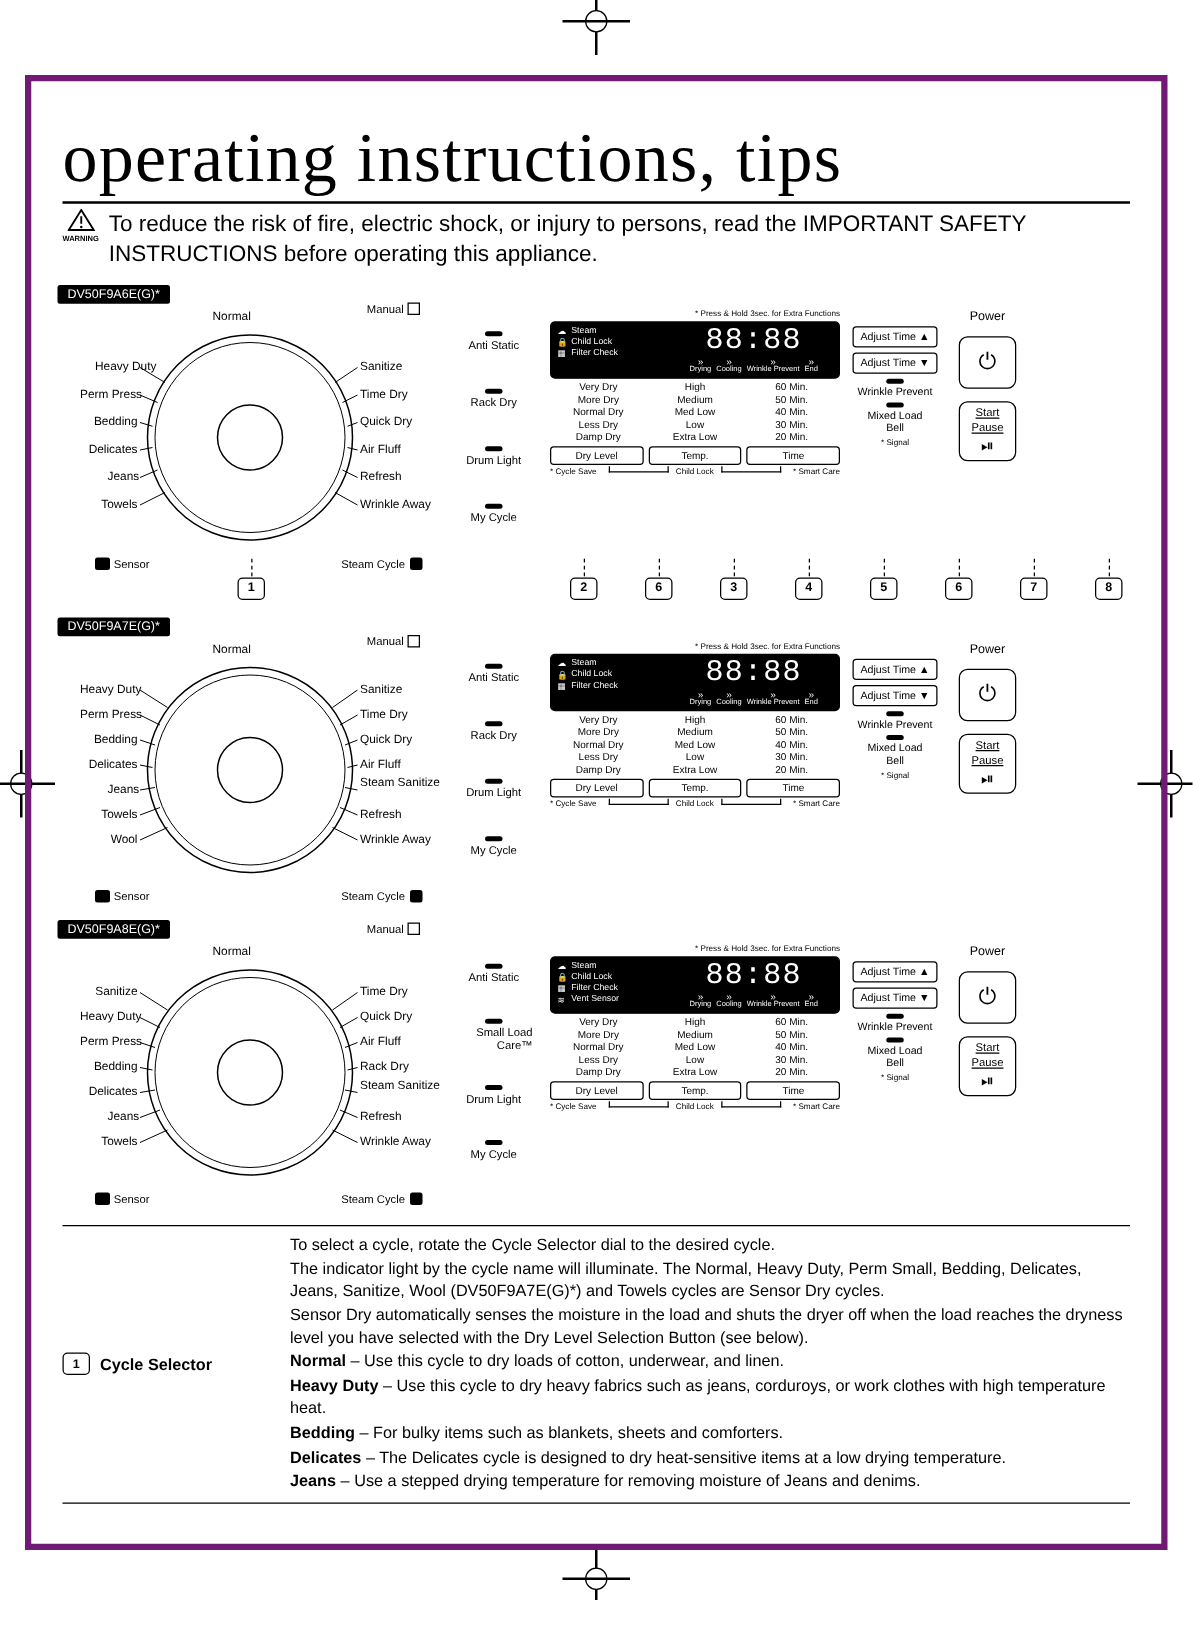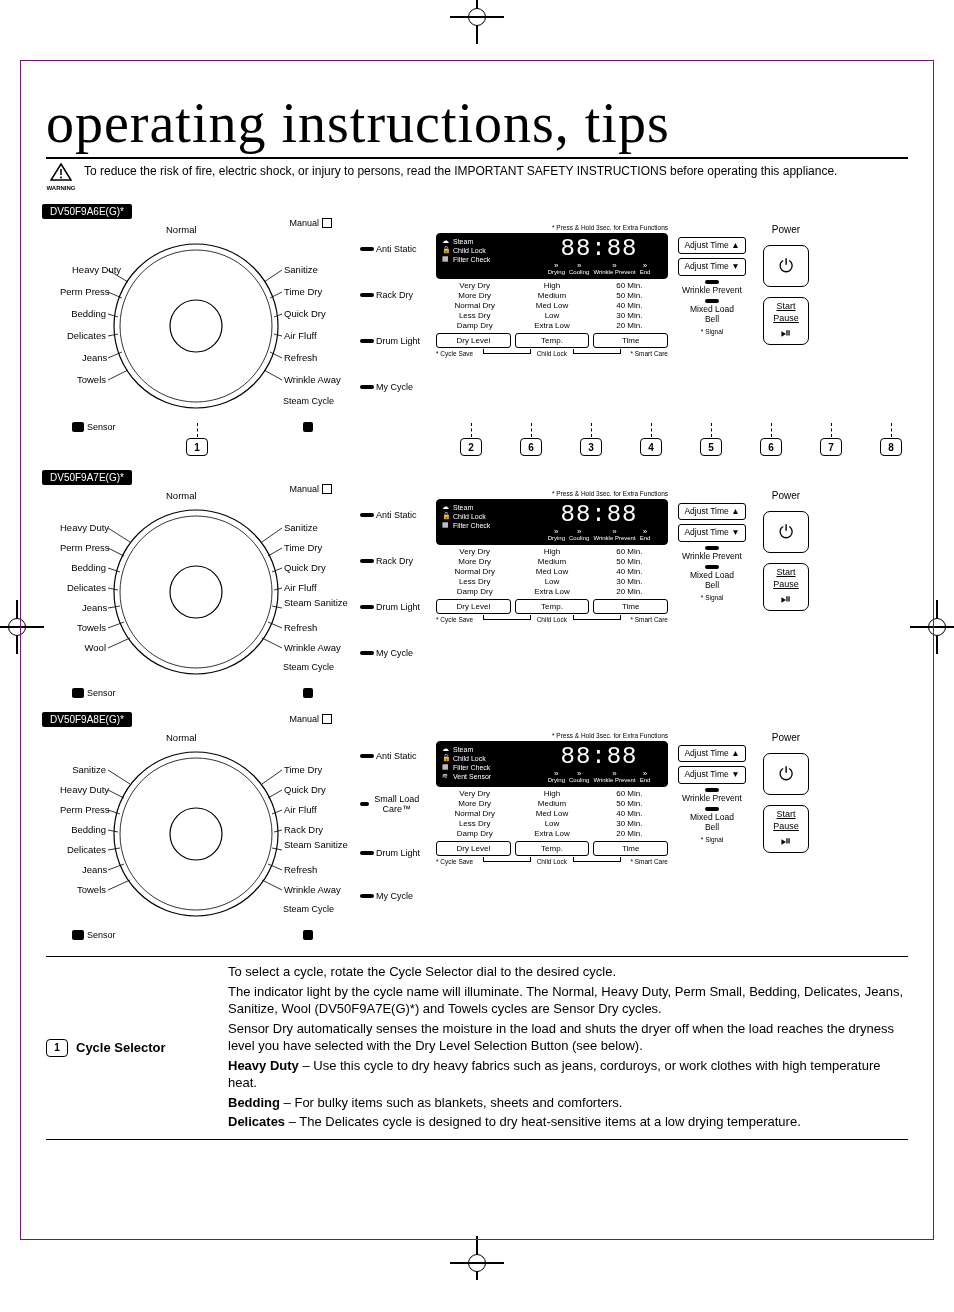--- a/index.html
+++ b/index.html
@@ -24,39 +24,39 @@
     position: absolute; left: 18px; top: 18px; width: 18px; height: 18px;
     border: 1px solid #000; border-radius: 50%; background: #fff;
   }
   .reg-top    { top: -10px; left: 450px; }
   .reg-bottom { bottom: -10px; left: 450px; }
   .reg-left   { top: 600px; left: -10px; }
   .reg-right  { top: 600px; right: -10px; }
 
   .page {
     position: relative;
-    border: 1px solid #701a75;
+    border: 5px solid #701a75;
     margin: 60px 20px 40px 20px;
     padding: 0 25px 10px 25px;
     min-height: 1180px;
   }
   h1.title {
     font-family: Georgia, 'Times New Roman', serif;
     font-weight: 300;
     font-size: 56px;
     letter-spacing: 1px;
     border-bottom: 2px solid #000;
     margin-top: 30px;
     padding-bottom: 2px;
     text-transform: lowercase;
   }
   .warn-row { display: flex; align-items: flex-start; gap: 8px; margin-top: 4px; }
   .warn-icon { width: 30px; text-align: center; font-size: 10px; line-height: 1; }
   .warn-icon svg { display: block; margin: 0 auto 1px auto; }
-  .warn-text { font-size: 12px; line-height: 1.35; }
+  .warn-text { font-size: 18px; line-height: 1.35; }
   h2.section {
     font-size: 20px; font-weight: bold; letter-spacing: 0.5px;
     border-bottom: 2px solid #000; margin-top: 14px; padding-bottom: 2px;
   }
 
   .panels { margin-top: 14px; }
   .panel-block { position: relative; margin-bottom: 16px; }
   .model-tag {
     display: inline-block; background: #000; color: #fff;
     font-size: 10px; padding: 2px 8px; border-radius: 2px;
@@ -66,34 +66,34 @@
   .dial-wrap { position: relative; width: 300px; height: 212px; flex: none; }
   .dial-svg { position: absolute; inset: 0; }
   .dial-label { position: absolute; font-size: 9.5px; white-space: nowrap; color: #000; }
   .sensor-tag {
     position: absolute; left: 26px; bottom: 0;
     font-size: 9px; display: flex; align-items: center; gap: 3px;
   }
   .sensor-tag .box { width: 12px; height: 10px; background: #000; border-radius: 2px; }
   .steam-tag {
     position: absolute; right: 12px; bottom: 0;
-    font-size: 9px; display: flex; align-items: center; gap: 16px; flex-direction: column;
+    font-size: 9px; display: flex; align-items: center; gap: 4px;
   }
   .steam-tag .box { width: 10px; height: 10px; background: #000; border-radius: 2px; }
   .manual-tag {
     position: absolute; right: 14px; top: -2px;
     font-size: 9px; display: flex; align-items: center; gap: 3px;
   }
 
   .opt-col {
     width: 62px; flex: none; font-size: 9px; text-align: center;
     display: flex; flex-direction: column; justify-content: space-around;
     height: 190px; padding-top: 6px;
   }
-  .opt-col .slot { display:flex; flex-direction:row; align-items:center; gap:2px; }
+  .opt-col .slot { display:flex; flex-direction:column; align-items:center; gap:2px;text-align:right; }
   .opt-col .dled { width: 14px; height: 4px; background: #000; border-radius: 2px; }
 
   .display-box {
     width: 232px; flex: none; margin-top: 4px;
   }
   .lcd {
     border: 1px solid #000; border-radius: 4px; padding: 3px 5px 3px 5px;
     background: #000; color: #fff; font-size: 7px;
     display: flex; gap: 4px; height: 46px;
   }
@@ -733,20 +733,22 @@
 
   <div class="desc-table">
     <div class="desc-left">
       <span class="num">1</span>
       <span>Cycle Selector</span>
     </div>
     <div class="desc-right">
       <p>To select a cycle, rotate the Cycle Selector dial to the desired cycle.</p>
       <p>The indicator light by the cycle name will illuminate. The Normal, Heavy Duty, Perm Small, Bedding, Delicates, Jeans, Sanitize, Wool (DV50F9A7E(G)*) and Towels cycles are Sensor Dry cycles.</p>
       <p>Sensor Dry automatically senses the moisture in the load and shuts the dryer off when the load reaches the dryness level you have selected with the Dry Level Selection Button (see below).</p>
+      <p><b>Normal</b><span> – Use this cycle to dry loads of cotton, underwear, and linen.</span></p>
       <p><b>Heavy Duty</b><span> – Use this cycle to dry heavy fabrics such as jeans, corduroys, or work clothes with high temperature heat.</span></p>
       <p><b>Bedding</b><span> – For bulky items such as blankets, sheets and comforters.</span></p>
       <p><b>Delicates</b><span> – The Delicates cycle is designed to dry heat-sensitive items at a low drying temperature.</span></p>
+      <p><b>Jeans</b><span> – Use a stepped drying temperature for removing moisture of Jeans and denims.</span></p>
     </div>
   </div>
 
 
 </div>
 
 </body></html>

